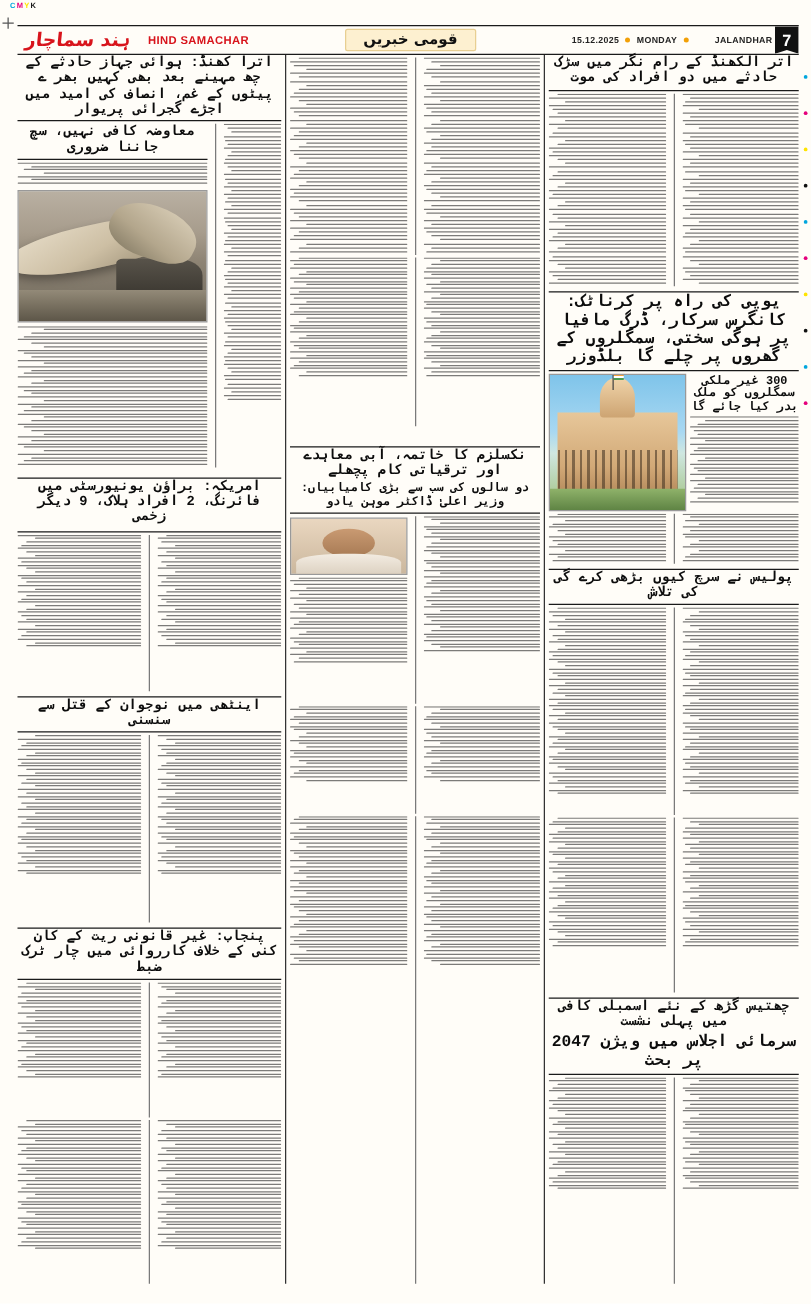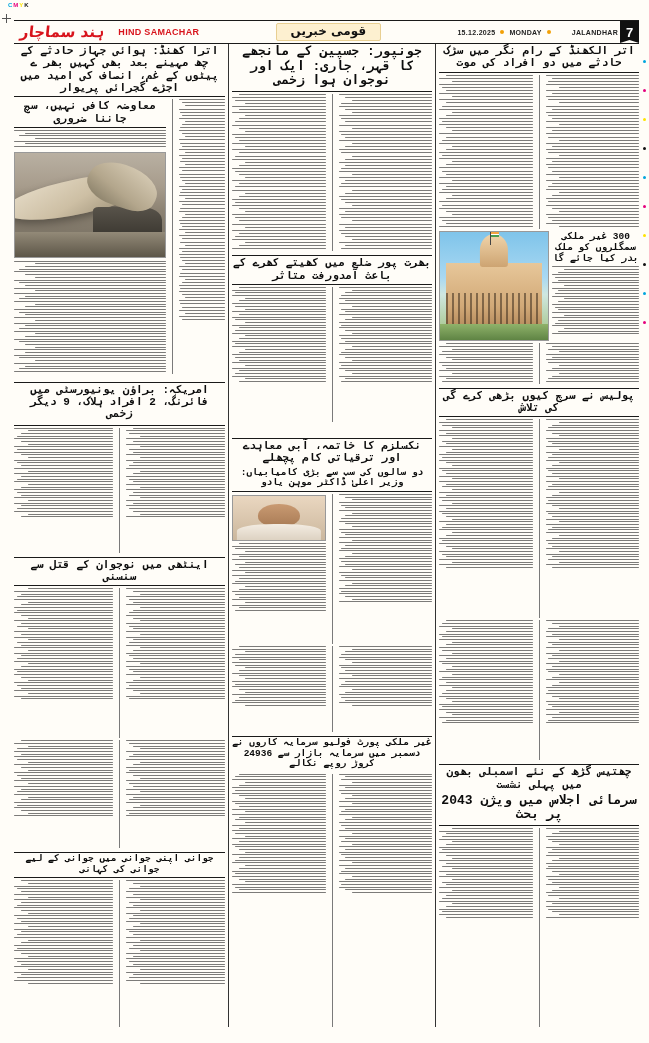--- a/index.html
+++ b/index.html
@@ -325,20 +325,21 @@
             <div class="ln s1"></div>
             <div class="ln s2"></div>
           <div class="ln s3"></div>
             <div class="ln s1"></div>
             <div class="ln s4"></div>
           <div class="ln s2"></div>
             <div class="ln s1"></div>
         </div>
       </div>
 
+      <div class="hl lg rule-top rule-bot" style="margin-top:4px">یوپی کی راہ پر کرناٹک: کانگرس سرکار، ڈرگ مافیا پر ہوگی سختی، سمگلروں کے گھروں پر چلے گا بلڈوزر</div>
 
       <div style="display:flex;flex-direction:row;gap:3px;margin-top:2px;height:110px;">
         <div style="flex:1;display:flex;flex-direction:column;">
           <div class="hl sm">300 غیر ملکی سمگلروں کو ملک بدر کیا جائے گا</div>
           <div class="body-lines tight" style="flex:1">
             <div class="ln s1"></div>
               <div class="ln s3"></div>
               <div class="ln s2"></div>
             <div class="ln s1"></div>
               <div class="ln s4"></div>
@@ -615,22 +616,22 @@
             <div class="ln s4"></div>
           <div class="ln s1"></div>
             <div class="ln s2"></div>
             <div class="ln s3"></div>
           <div class="ln s1"></div>
             <div class="ln s2"></div>
             <div class="ln s4"></div>
         </div>
       </div>
 
-      <div class="hl md rule-top" style="margin-top:4px">چھتیس گڑھ کے نئے اسمبلی بھون میں پہلی نشست</div>
-      <div class="hl lg rule-bot">سرمائی اجلاس میں ویژن 2043 پر بحث</div>
+      <div class="hl md rule-top" style="margin-top:4px">چھتیس گڑھ کے نئے اسمبلی کافی میں پہلی نشست</div>
+      <div class="hl lg rule-bot">سرمائی اجلاس میں ویژن 2047 پر بحث</div>
       <div style="display:flex;flex-direction:row;gap:3px;margin-top:2px;flex:1;">
         <div class="body-lines tight" style="flex:1">
           <div class="ln s1"></div>
             <div class="ln s3"></div>
             <div class="ln s2"></div>
           <div class="ln s1"></div>
             <div class="ln s4"></div>
             <div class="ln s2"></div>
           <div class="ln s3"></div>
             <div class="ln s1"></div>
@@ -698,21 +699,20 @@
             <div class="ln s1"></div>
           <div class="ln s2"></div>
         </div>
       </div>
     </div>
 
     <div class="vrule" style="border-left:1.2px solid #333"></div>
 
     <div class="colwrap" style="width:200px">
 
-      <div class="hl lg rule-bot">جونپور: جسپین کے مانجھے کا قہر، جاری: ایک اور نوجوان ہوا زخمی</div>
 
       <div style="display:flex;flex-direction:row;gap:3px;margin-top:2px;">
         <div class="body-lines" style="flex:1">
           <div class="ln s1"></div>
             <div class="ln s2"></div>
             <div class="ln s3"></div>
           <div class="ln s4"></div>
             <div class="ln s1"></div>
             <div class="ln s2"></div>
           <div class="ln s3"></div>
@@ -810,21 +810,20 @@
             <div class="ln s1"></div>
           <div class="ln s2"></div>
             <div class="ln s4"></div>
             <div class="ln s1"></div>
           <div class="ln s3"></div>
             <div class="ln s2"></div>
             <div class="ln s1"></div>
         </div>
       </div>
 
-      <div class="hl md rule-top rule-bot" style="margin-top:4px">بھرت پور ضلع میں کھیتے کھرے کے باعث آمدورفت متاثر</div>
       <div style="display:flex;flex-direction:row;gap:3px;margin-top:2px;height:135px;">
         <div class="body-lines tight" style="flex:1">
           <div class="ln s1"></div>
             <div class="ln s3"></div>
             <div class="ln s2"></div>
           <div class="ln s4"></div>
             <div class="ln s1"></div>
             <div class="ln s2"></div>
           <div class="ln s1"></div>
             <div class="ln s3"></div>
@@ -1029,21 +1028,20 @@
             <div class="ln s2"></div>
             <div class="ln s3"></div>
           <div class="ln s1"></div>
             <div class="ln s2"></div>
             <div class="ln s4"></div>
           <div class="ln s1"></div>
             <div class="ln s3"></div>
         </div>
       </div>
 
-      <div class="hl sm rule-top" style="margin-top:4px">غیر ملکی پورٹ فولیو سرمایہ کاروں نے دسمبر میں سرمایہ بازار سے 24936 کروڑ روپے نکالے</div>
       <div style="display:flex;flex-direction:row;gap:3px;margin-top:2px;flex:1;">
         <div class="body-lines tight" style="flex:1">
           <div class="ln s1"></div>
             <div class="ln s2"></div>
             <div class="ln s4"></div>
           <div class="ln s3"></div>
             <div class="ln s1"></div>
             <div class="ln s2"></div>
           <div class="ln s1"></div>
             <div class="ln s4"></div>
@@ -1444,20 +1442,21 @@
             <div class="ln s1"></div>
           <div class="ln s4"></div>
             <div class="ln s2"></div>
             <div class="ln s1"></div>
           <div class="ln s3"></div>
             <div class="ln s1"></div>
             <div class="ln s2"></div>
         </div>
       </div>
 
+      <div class="hl md rule-top rule-bot" style="margin-top:4px">پنجاب: غیر قانونی ریت کے کان کنی کے خلاف کارروائی میں چار ٹرک ضبط</div>
       <div style="display:flex;flex-direction:row;gap:3px;margin-top:2px;height:108px;">
         <div class="body-lines tight" style="flex:1">
           <div class="ln s1"></div>
             <div class="ln s4"></div>
             <div class="ln s2"></div>
           <div class="ln s3"></div>
             <div class="ln s1"></div>
             <div class="ln s2"></div>
           <div class="ln s4"></div>
             <div class="ln s1"></div>
@@ -1510,21 +1509,20 @@
             <div class="ln s2"></div>
             <div class="ln s1"></div>
           <div class="ln s4"></div>
             <div class="ln s1"></div>
             <div class="ln s2"></div>
           <div class="ln s3"></div>
             <div class="ln s1"></div>
         </div>
       </div>
 
-      <div class="hl sm rule-top rule-bot" style="margin-top:4px">جوانی اپنی جوانی میں جوانی کے لیے جوانی کی کہانی</div>
       <div style="display:flex;flex-direction:row;gap:3px;margin-top:2px;flex:1;">
         <div class="body-lines tight" style="flex:1">
           <div class="ln s1"></div>
             <div class="ln s2"></div>
             <div class="ln s3"></div>
           <div class="ln s4"></div>
             <div class="ln s1"></div>
             <div class="ln s2"></div>
           <div class="ln s1"></div>
             <div class="ln s3"></div>

